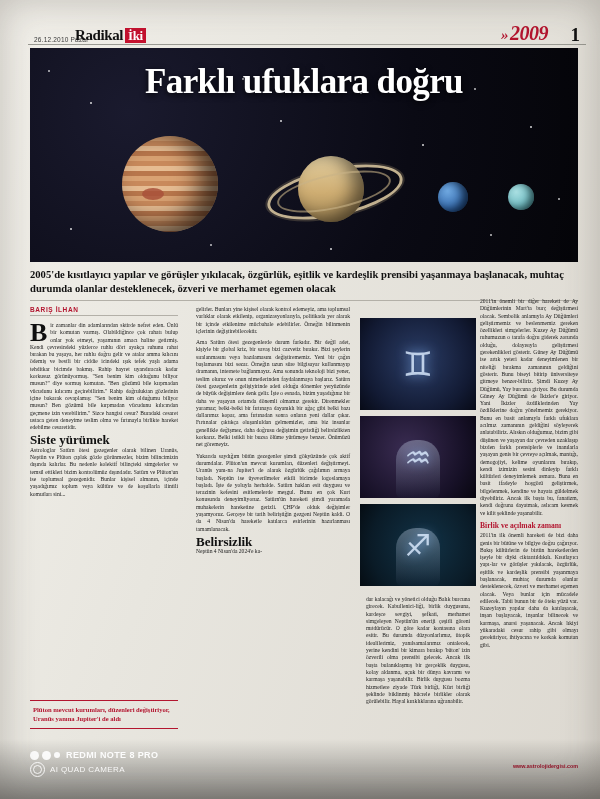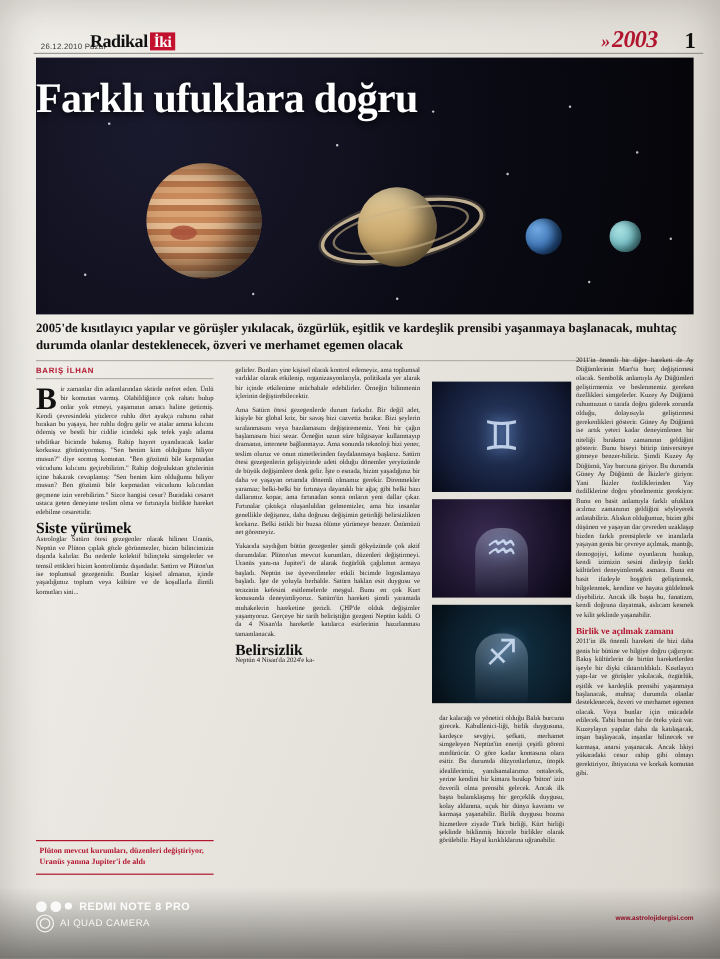--- a/index.html
+++ b/index.html
@@ -93,21 +93,21 @@
     background:radial-gradient(circle at 32% 30%,#6fa8e0,#2d63a8 70%,#1b3f72);
     box-shadow:inset -5px -2px 8px rgba(0,0,0,.6);
   }
   
   .p-ura{
     left:478px;top:136px;width:26px;height:26px;
     background:radial-gradient(circle at 32% 30%,#a9dfe2,#66b6bd 70%,#3a7f88);
     box-shadow:inset -4px -2px 7px rgba(0,0,0,.55);
   }
   .hero-title{
-    position:absolute;left:0;right:0;top:14px;
+    position:absolute;left:0;right:0;top:14px;text-align:center;
     color:#fff;font-family:"Liberation Serif", serif;font-weight:bold;
     font-size:35px;letter-spacing:-.6px;
     text-shadow:0 2px 6px rgba(0,0,0,.85);
   }
 
   
   .deck{
     position:absolute;left:30px;top:268px;width:548px;
     font-size:10.6px;line-height:14px;font-weight:bold;color:#111;
     font-family:"Liberation Serif", serif;
@@ -209,21 +209,21 @@
 <body>
 
 <div class="page">
 
   <div class="masthead">
     <div class="date-line">26.12.2010 Pazar</div>
     <div class="logo">
       <span>Radikal</span><span class="ilk">İki</span>
     </div>
     <div class="year-badge">
-      <span class="chev">»</span><span>2003</span>
+      <span class="chev">»</span><span>2009</span>
     </div>
     <div class="page-num">1</div>
   </div>
   <div class="rule-top"></div>
 
   <div class="hero">
     <div class="stars">
       <span class="star" style="left:18px;top:22px;width:2px;height:2px;"></span>
       <span class="star" style="left:60px;top:54px;width:1.5px;height:1.5px;"></span>
       <span class="star" style="left:212px;top:30px;width:2px;height:2px;"></span>

